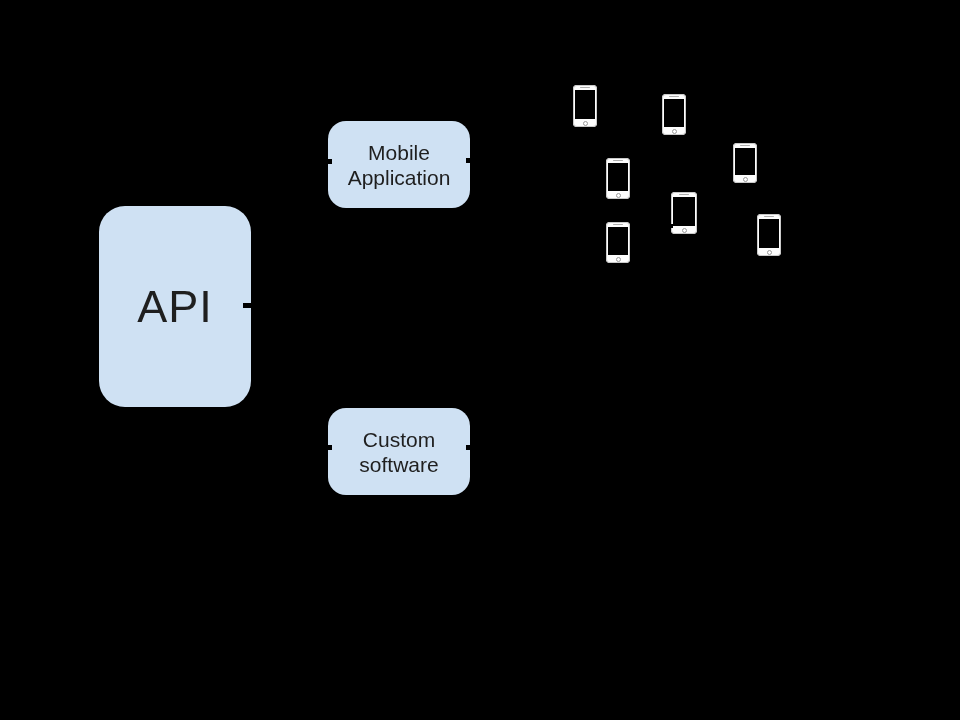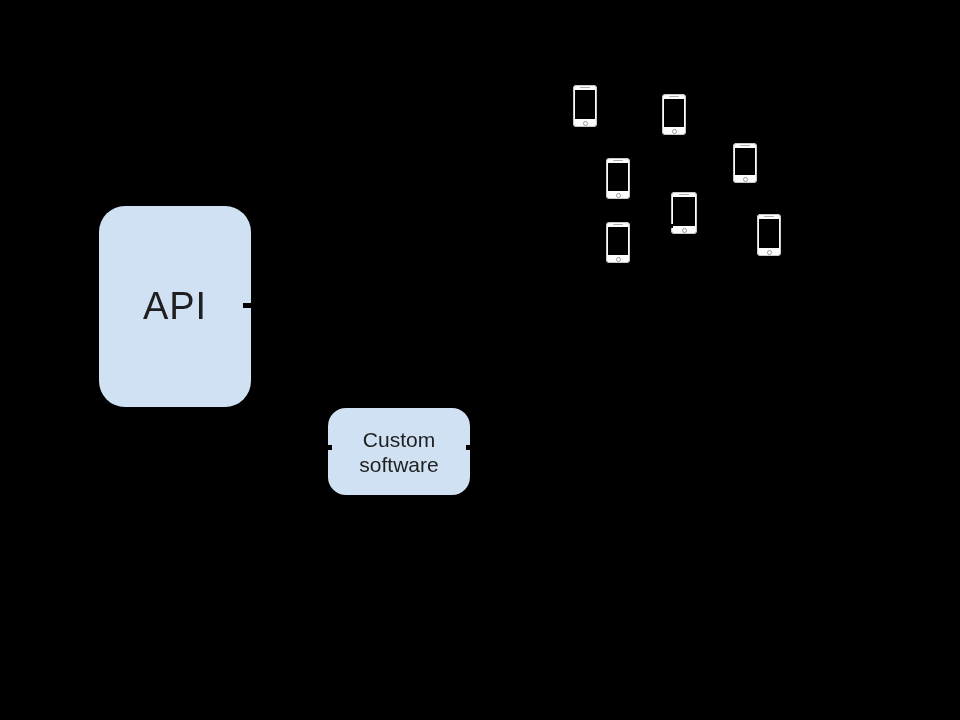--- a/index.html
+++ b/index.html
@@ -26,21 +26,21 @@
     justify-content: center;
     text-align: center;
     white-space: pre-line;
   }
   .node-api {
     left: 99px;
     top: 206px;
     width: 152px;
     height: 201px;
     border-radius: 26px;
-    font-size: 38px;
+    font-size: 45px;
     letter-spacing: 1px;
   }
   .node-sm {
     width: 142px;
     height: 87px;
     border-radius: 18px;
     font-size: 21px;
     line-height: 25px;
   }
   .node-mobile-app { left: 328px; top: 121px; }
@@ -108,20 +108,22 @@
   .phone-6 { left: 757px; top: 214px; width: 24px; height: 42px; }
   .phone-7 { left: 606px; top: 222px; width: 24px; height: 41px; }
 </style>
 </head>
 <body>
 
 <div class="canvas">
 
   <div class="node node-api">API</div>
 
+  <div class="node node-sm node-mobile-app">Mobile
+Application</div>
 
 
   <div class="node node-sm node-custom-software">Custom
 software</div>
 
   <div class="stub stub-api-right"></div>
   <div class="stub stub-mobile-left"></div>
   <div class="stub stub-mobile-right"></div>
   <div class="stub stub-company-left"></div>
   <div class="stub stub-company-right"></div>

